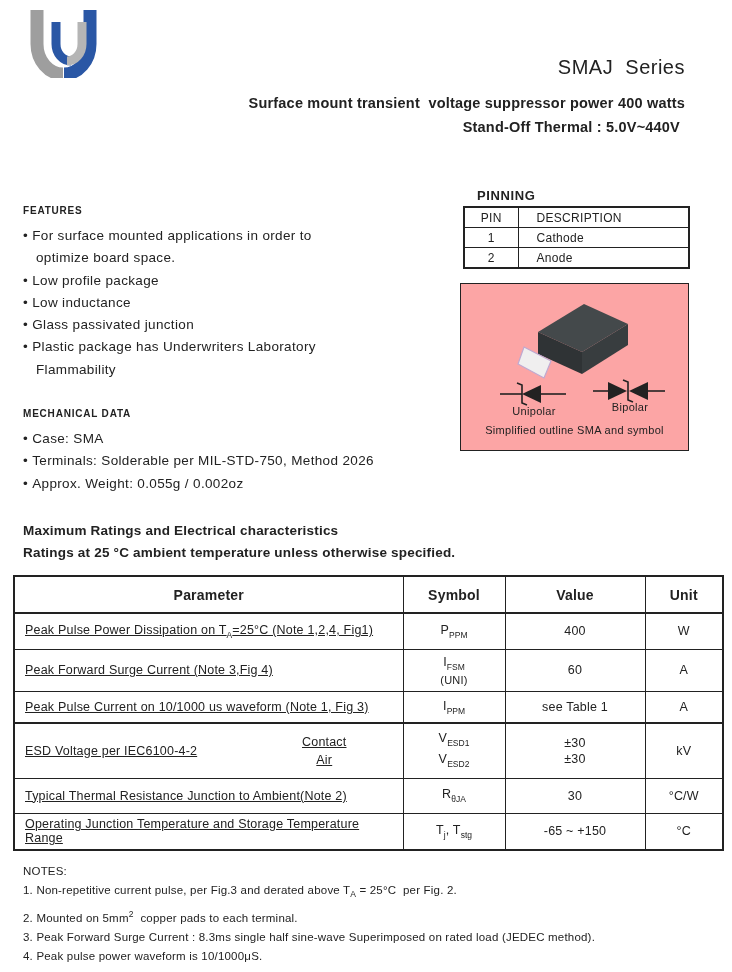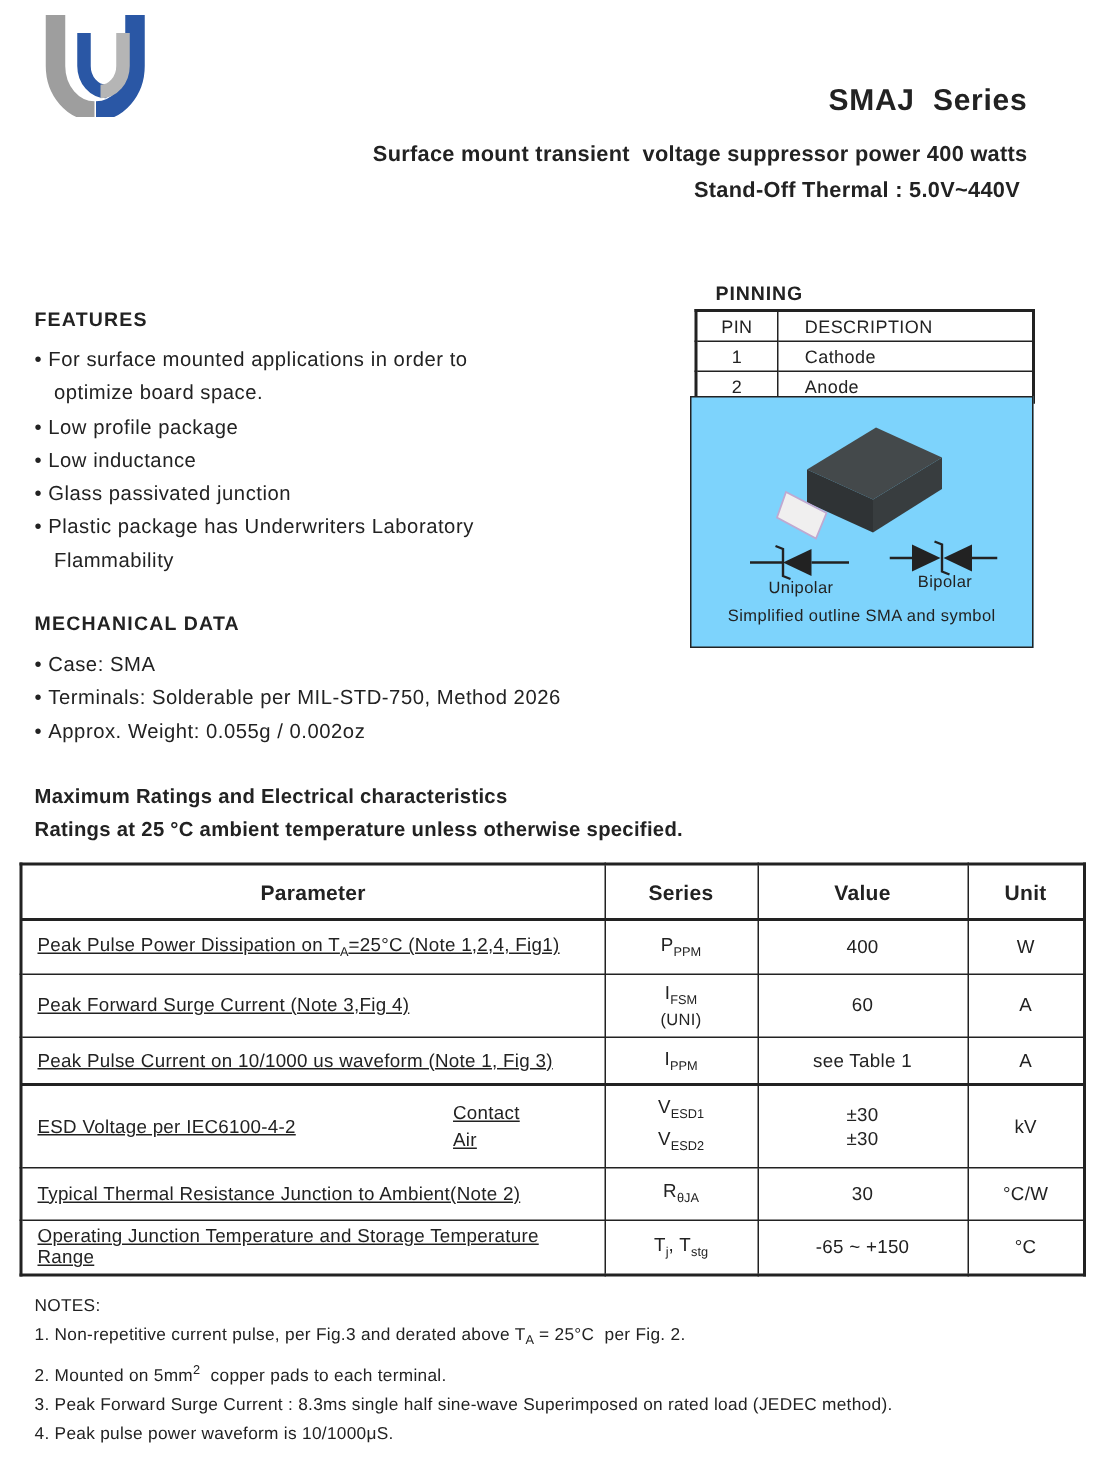--- a/index.html
+++ b/index.html
@@ -12,45 +12,45 @@
   .pre{white-space:pre;}
 
   
   .logo{left:25px;top:10px;width:110px;}
   .logo .brand{
     font-size:24px;font-weight:bold;letter-spacing:1px;
     color:var(--logo-blue,#2a57a5);margin-top:-4px;margin-left:2px;
   }
 
   
-  .doc-title{right:47px;top:56px;font-size:20px;font-weight:bold;letter-spacing:0.5px;}
+  .doc-title{right:47px;top:56px;font-size:20px;font-weight:normal;letter-spacing:0.5px;}
   .doc-subtitle{right:47px;top:95px;font-size:14.5px;font-weight:bold;letter-spacing:0.2px;margin-left:11px;}
   .doc-standoff{right:52px;top:119px;font-size:14.5px;font-weight:bold;letter-spacing:0.2px;}
 
   
   .features{left:23px;top:205px;width:410px;}
-  .sec-heading{font-size:13px;font-weight:bold;letter-spacing:0.8px;margin-bottom:9px;}
+  .sec-heading{font-size:10px;font-weight:bold;letter-spacing:0.8px;margin-bottom:9px;}
   .line{font-size:13.5px;line-height:22.3px;letter-spacing:0.35px;}
   .bullet::before{content:"\2022\00a0";}
   .cont{padding-left:13px;}
   .mechanical{left:23px;top:408px;width:440px;}
   .ratings-head{left:23px;top:520px;width:560px;font-size:13.5px;font-weight:bold;line-height:22px;letter-spacing:0.2px;}
 
   
   .pinning-heading{left:477px;top:188px;font-size:13px;font-weight:bold;letter-spacing:0.6px;}
   .pinning-table{left:463px;top:206px;border-collapse:collapse;table-layout:fixed;width:225px;}
   .pinning-table td{
     border:1px solid #222;height:19px;font-size:12px;letter-spacing:0.3px;
     padding:0 0 0 18px;vertical-align:middle;margin-left:26px;
   }
   .pinning-table{border:2px solid #222;}
   .pinning-table td.c{text-align:center;padding:0;}
 
   
-  .outline-box{left:460px;top:264px;width:227px;height:166px;border:1.5px solid #222;background:#7dd3fc;}
+  .outline-box{left:460px;top:283px;width:227px;height:166px;border:1.5px solid #222;background:#fca5a5;}
   .pkg{position:absolute;left:49px;top:8px;}
   .sym-uni{position:absolute;left:39px;top:97px;}
   .sym-bi{position:absolute;left:132px;top:94px;}
   .sym-label{position:absolute;font-size:11px;letter-spacing:0.3px;}
   .lbl-uni{left:40px;top:121px;width:66px;text-align:center;}
   .lbl-bi{left:133px;top:117px;width:72px;text-align:center;}
   .outline-caption{position:absolute;left:0;top:140px;width:100%;text-align:center;font-size:11px;letter-spacing:0.3px;}
 
   
   .main-table{left:13px;top:575px;width:709px;border-collapse:collapse;table-layout:fixed;border:2px solid #222;}
@@ -58,21 +58,21 @@
   .main-table th{height:33px;font-size:14px;letter-spacing:0.2px;border-bottom:2px solid #222;}
   .main-table td{font-size:12.5px;letter-spacing:0.2px;text-align:center;}
   .main-table td.param{text-align:left;padding-left:10px;padding-right:4px;text-decoration:underline;}
   .row-thick td{border-bottom:2px solid #222;}
   sub.s{font-size:8.5px;letter-spacing:0;}
   sup.s{font-size:8.5px;}
   .sym{font-size:13px;}
   .stack{line-height:16px;margin-left:43px;}
   .sym-small-line{font-size:11px;line-height:12px;}
   .esd-param{display:flex;align-items:center;}
-  .esd-cond{margin-left:auto;margin-right:52px;text-align:left;line-height:18px;}
+  .esd-cond{margin-left:auto;margin-right:52px;text-align:center;line-height:18px;}
 
   
   .notes{left:23px;top:862px;width:680px;font-size:11.5px;line-height:19.3px;letter-spacing:0.2px;}
 </style>
 </head>
 <body>
 
 <div class="abs logo">
   <svg width="76" height="68" viewBox="0 0 76 68">
     <path d="M12,0 V34 A26,30 0 0 0 38,64" fill="none" stroke="#9e9e9e" stroke-width="13"></path>
@@ -159,21 +159,21 @@
 <table class="abs main-table">
   <colgroup>
     <col style="width:389px">
       <col style="width:102px">
       <col style="width:140px">
       <col style="width:78px">
   </colgroup>
   <tbody>
       <tr>
     <th>Parameter</th>
-    <th>Series</th>
+    <th>Symbol</th>
     <th>Value</th>
     <th>Unit</th>
   </tr>
 
   <tr style="height:36px">
     <td class="param"><span>Peak Pulse Power Dissipation on T</span><sub class="s">A</sub><span>=25°C (Note 1,2,4, Fig1)</span></td>
     <td class="sym"><span>P</span><sub class="s">PPM</sub></td>
     <td>400</td>
     <td>W</td>
   </tr>

